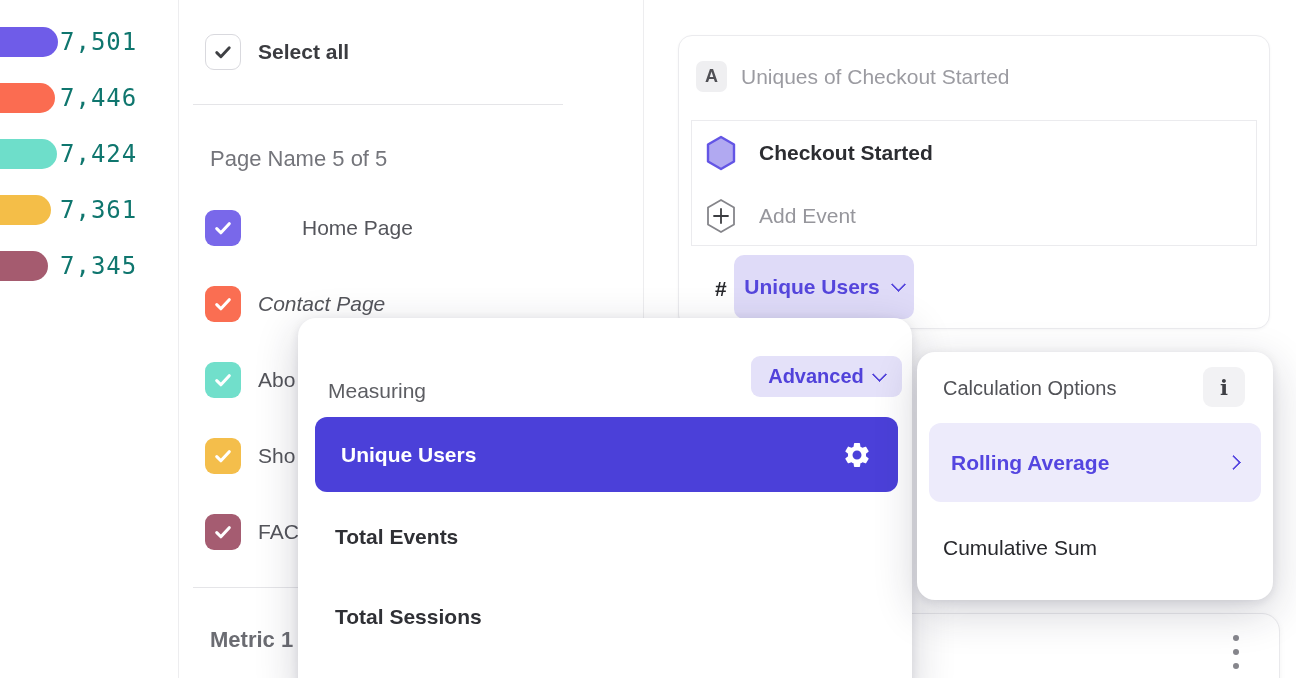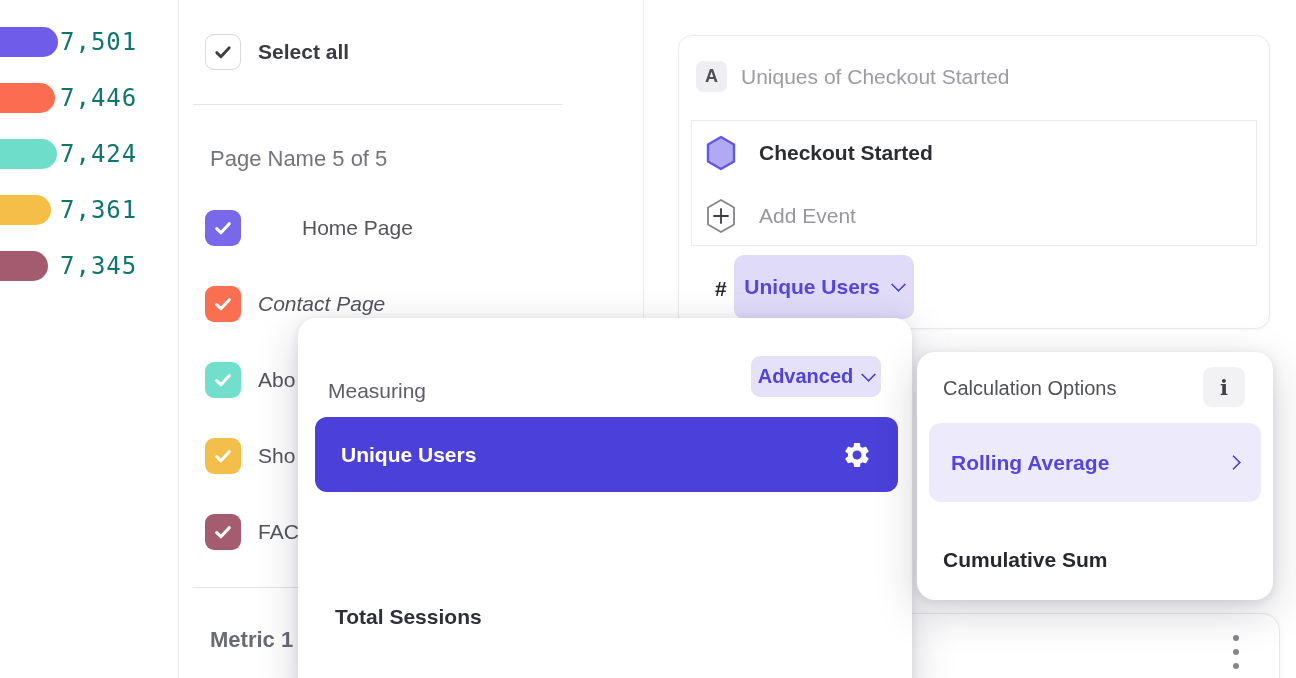--- a/index.html
+++ b/index.html
@@ -49,39 +49,39 @@
   
   .chev-down{width:9px;height:9px;border-right:2.5px solid #5546dc;border-bottom:2.5px solid #5546dc;
              transform:rotate(45deg);margin-top:-5px;border-radius:1px;}
   .chev-right{width:9px;height:9px;border-right:2.5px solid #5445e0;border-bottom:2.5px solid #5445e0;
               transform:rotate(-45deg);border-radius:1px;}
 
   
   .popup{position:absolute;background:#fff;border-radius:18px;
          box-shadow:0 12px 44px rgba(32,32,54,0.20),0 2px 10px rgba(32,32,54,0.10);}
   .pp-title{position:absolute;height:30px;line-height:30px;font-size:21px;color:#5d5e63;white-space:nowrap;}
-  .mode-pill{position:absolute;left:453px;top:38px;width:130px;height:41px;border-radius:9px;
+  .mode-pill{position:absolute;left:453px;top:38px;width:151px;height:41px;border-radius:9px;
              background:#e4e1f9;display:flex;align-items:center;justify-content:center;gap:10px;
              font-size:20px;font-weight:700;color:#5142da;}
   .sel-row{position:absolute;left:17px;top:99px;width:583px;height:75px;border-radius:12px;
            background:#4b40d9;display:flex;align-items:center;justify-content:space-between;
            padding:0 26px;box-sizing:border-box;font-size:21px;font-weight:700;color:#ffffff;}
   .menu-opt{position:absolute;left:37px;height:30px;line-height:30px;font-size:21px;
             font-weight:600;color:#2f3035;white-space:nowrap;}
 
   .calc-title{position:absolute;left:26px;top:21px;height:30px;line-height:30px;
               font-size:20px;color:#515257;white-space:nowrap;}
   .info-btn{position:absolute;left:286px;top:15px;width:42px;height:40px;border-radius:9px;
             background:#f2f2f4;display:flex;align-items:center;justify-content:center;
             font-family:"DejaVu Serif",serif;font-weight:700;font-size:21px;color:#3f4045;}
   .hl-row{position:absolute;left:12px;top:71px;width:332px;height:79px;border-radius:12px;
           background:#edebfb;display:flex;align-items:center;justify-content:space-between;
           padding:0 22px;box-sizing:border-box;font-size:21px;font-weight:700;color:#5445e0;}
   .plain-opt{position:absolute;left:26px;top:181px;height:30px;line-height:30px;
-             font-size:21px;font-weight:700;color:#27282c;white-space:nowrap;margin-top:12px;}
+             font-size:21px;font-weight:400;color:#27282c;white-space:nowrap;}
 
   
   .metric-card{position:absolute;left:700px;top:613px;width:578px;height:90px;background:#fff;
                border:1px solid #e9e9ec;border-radius:18px;box-shadow:0 2px 6px rgba(20,20,40,0.05);}
   .kebab{position:absolute;left:532px;top:21px;display:flex;flex-direction:column;gap:8px;}
   .kebab span{width:6px;height:6px;border-radius:50%;background:#86868c;}
 </style>
 </head>
 <body>
 
@@ -205,20 +205,21 @@
       <span class="chev-down" style="border-color:#5142da;"></span>
     </div>
 
     <div class="sel-row">
       <span>Unique Users</span>
       <svg width="30" height="30" viewBox="0 0 24 24">
         <path fill="#ffffff" d="M19.14,12.94c0.04-0.3,0.06-0.61,0.06-0.94c0-0.32-0.02-0.64-0.07-0.94l2.03-1.58c0.18-0.14,0.23-0.41,0.12-0.61 l-1.92-3.32c-0.12-0.22-0.37-0.29-0.59-0.22l-2.39,0.96c-0.5-0.38-1.03-0.7-1.62-0.94L14.4,2.81c-0.04-0.24-0.24-0.41-0.48-0.41 h-3.84c-0.24,0-0.43,0.17-0.47,0.41L9.25,5.35C8.66,5.59,8.12,5.92,7.63,6.29L5.24,5.33c-0.22-0.08-0.47,0-0.59,0.22L2.74,8.87 C2.62,9.08,2.66,9.34,2.86,9.48l2.03,1.58C4.84,11.36,4.8,11.69,4.8,12s0.02,0.64,0.07,0.94l-2.03,1.58 c-0.18,0.14-0.23,0.41-0.12,0.61l1.92,3.32c0.12,0.22,0.37,0.29,0.59,0.22l2.39-0.96c0.5,0.38,1.03,0.7,1.62,0.94l0.36,2.54 c0.05,0.24,0.24,0.41,0.48,0.41h3.84c0.24,0,0.44-0.17,0.47-0.41l0.36-2.54c0.59-0.24,1.13-0.56,1.62-0.94l2.39,0.96 c0.22,0.08,0.47,0,0.59-0.22l1.92-3.32c0.12-0.22,0.07-0.47-0.12-0.61L19.14,12.94z M12,15.6c-1.98,0-3.6-1.62-3.6-3.6 s1.62-3.6,3.6-3.6s3.6,1.62,3.6,3.6S13.98,15.6,12,15.6z"></path>
       </svg>
     </div>
 
+    <span class="menu-opt" style="top:204px;">Total Events</span>
     <span class="menu-opt" style="top:284px;">Total Sessions</span>
   </div>
 
   <div class="popup" style="left:917px;top:352px;width:356px;height:248px;">
     <span class="calc-title">Calculation Options</span>
     <div class="info-btn">i</div>
 
     <div class="hl-row">
       <span>Rolling Average</span>
       <span class="chev-right"></span>

